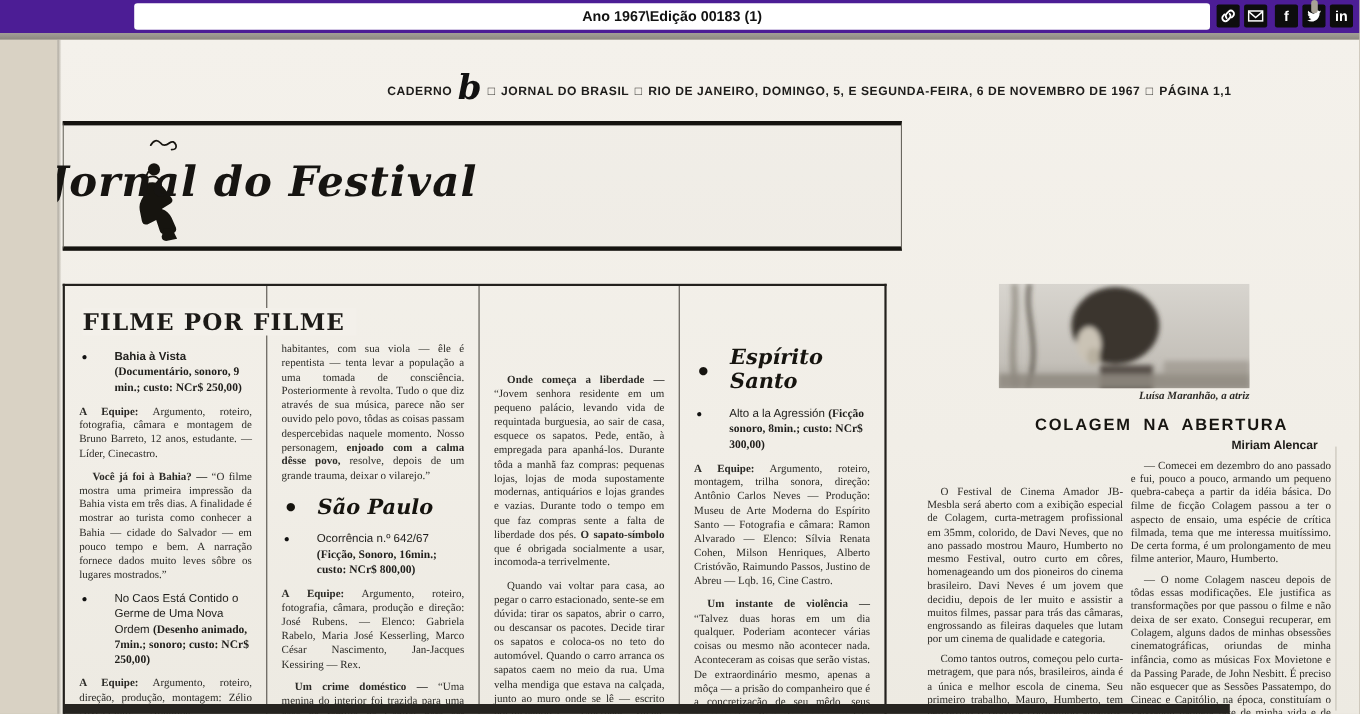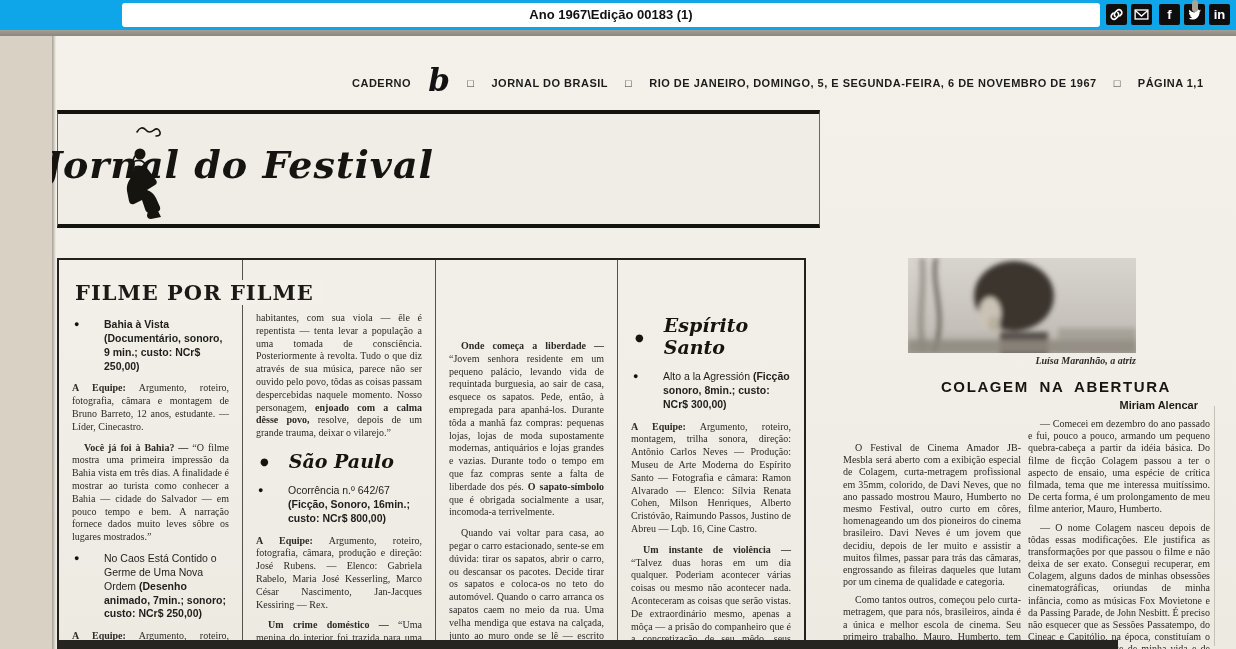--- a/index.html
+++ b/index.html
@@ -2,21 +2,21 @@
 <html><head>
 <meta charset="utf-8">
 <style>
   * { margin:0; padding:0; box-sizing:border-box; }
   html,body { background:#b8b2a6; }
   .screen {
     position:relative; width:1236px; height:649px; overflow:hidden;
     background:#d9d2c4; font-family:"Liberation Sans", sans-serif;
   }
   
-  .topbar { position:absolute; left:0; top:0; width:1236px; height:30px; background:#0ea5e9; z-index:30; }
+  .topbar { position:absolute; left:0; top:0; width:1236px; height:30px; background:#4c1d95; z-index:30; }
   .title-pill {
     position:absolute; left:122px; top:3px; width:978px; height:24px;
     background:#ffffff; border-radius:3px; text-align:center; line-height:24px;
     font-size:13px; font-weight:bold; color:#111;
   }
   .share-icons { position:absolute; right:6px; top:4px; display:flex; gap:4px; }
   .icon-btn {
     width:21px; height:21px; background:#0d0d0d; border:none; border-radius:2px;
     color:#fff; display:flex; align-items:center; justify-content:center; cursor:pointer;
     font-family:"Liberation Sans", sans-serif; font-weight:bold; font-size:13px; padding:0;
@@ -30,21 +30,21 @@
   .paper {
     position:absolute; left:52px; top:36px; width:1184px; height:613px;
     background:linear-gradient(180deg,#f4f1eb 0%,#f1eee7 60%,#edeae2 100%);
     color:#2b2a27; overflow:hidden;
   }
   .paper::before { content:""; position:absolute; left:0; top:0; width:4px; height:100%;
     background:linear-gradient(90deg,#a59f93,rgba(0,0,0,0)); }
   .scan-bottom { position:absolute; left:6px; top:604px; width:1060px; height:9px; background:#262420; z-index:9; }
   
   .np-header { position:absolute; left:300px; top:30px; width:880px; height:34px;
-    display:flex; align-items:center; gap:17px; font-size:11px; font-weight:bold;
+    display:flex; align-items:center; gap:5px; font-size:11px; font-weight:bold;
     letter-spacing:.5px; color:#1d1c1a; white-space:nowrap; }
   .np-header .sq { font-weight:normal; font-size:11px; color:#33322e; }
   .b-logo { font-family:"DejaVu Serif", serif; font-style:italic; font-weight:bold;
     font-size:31px; line-height:20px; margin-top:-6px; color:#111; }
   
   .masthead { position:absolute; left:5px; top:74px; width:763px; height:118px;
     border:1px solid #6a675f; border-top:4px solid #15130f; border-bottom:4px solid #15130f;
     background:rgba(0,0,0,0.01); }
   .masthead-title { position:absolute; left:0; right:0; top:28px; 
     font-family:"DejaVu Serif", serif; font-style:italic; font-weight:bold;
@@ -57,21 +57,21 @@
     font-family:"DejaVu Serif", serif; font-weight:600; font-size:21px; letter-spacing:1px;
     color:#1c1a17; background:#f3f0ea; padding-right:10px; white-space:nowrap; }
   .fcol { height:100%; padding:0 13px; overflow:hidden; }
   .fcol.c1 { width:183px; padding-top:58px; }
   .fcol.c2 { width:193px; padding-top:52px; border-left:1px solid #55524b; }
   .fcol.c3 { width:182px; padding-top:80px; border-left:1px solid #55524b; }
   .fcol.c4 { width:187px; padding-top:44px; border-left:1px solid #55524b; }
   .entry { position:relative; padding-left:32px; margin-bottom:9px;
     font-family:"Liberation Sans", sans-serif; font-size:10.5px; line-height:1.32; color:#1f1e1b; }
   .entry .blt { position:absolute; left:2px; top:1px; font-size:9px; color:#111; }
-  .entry .emeta { font-weight:bold; }
+  .entry .emeta { font-weight:bold;font-family:Liberation Serif, serif; }
   .entry .strong { font-weight:bold; }
   .body { font-family:"Liberation Serif", serif; font-size:10px; line-height:1.28;
     text-align:justify; margin-bottom:8px; color:#2b2a26; }
   .body b { font-weight:bold; }
   .body.ind { text-indent:12px; }
   .sec-heading { display:flex; align-items:center; gap:20px; margin:10px 0 12px 4px;
     font-family:"DejaVu Serif", serif; font-style:italic; font-weight:bold;
     font-size:19px; color:#16140f; }
   .sec-heading .blt { font-style:normal; font-size:10px; margin-top:2px; }
   

